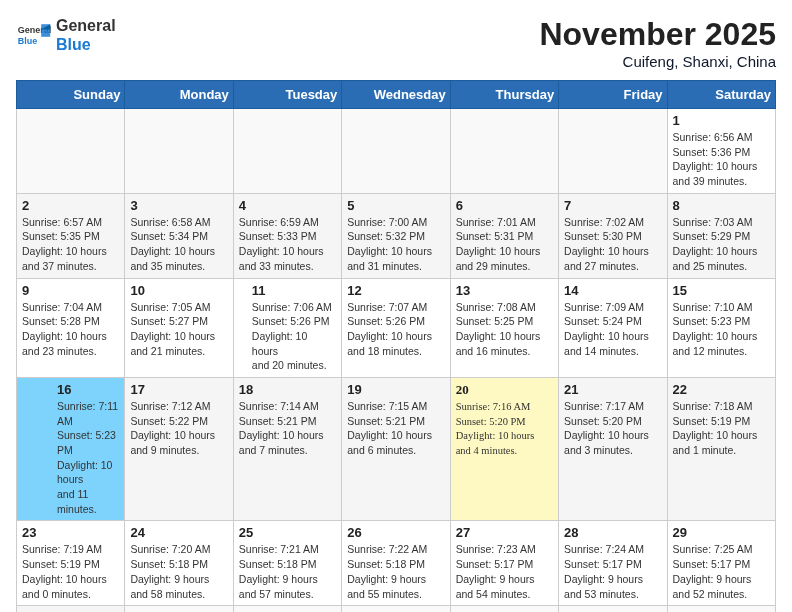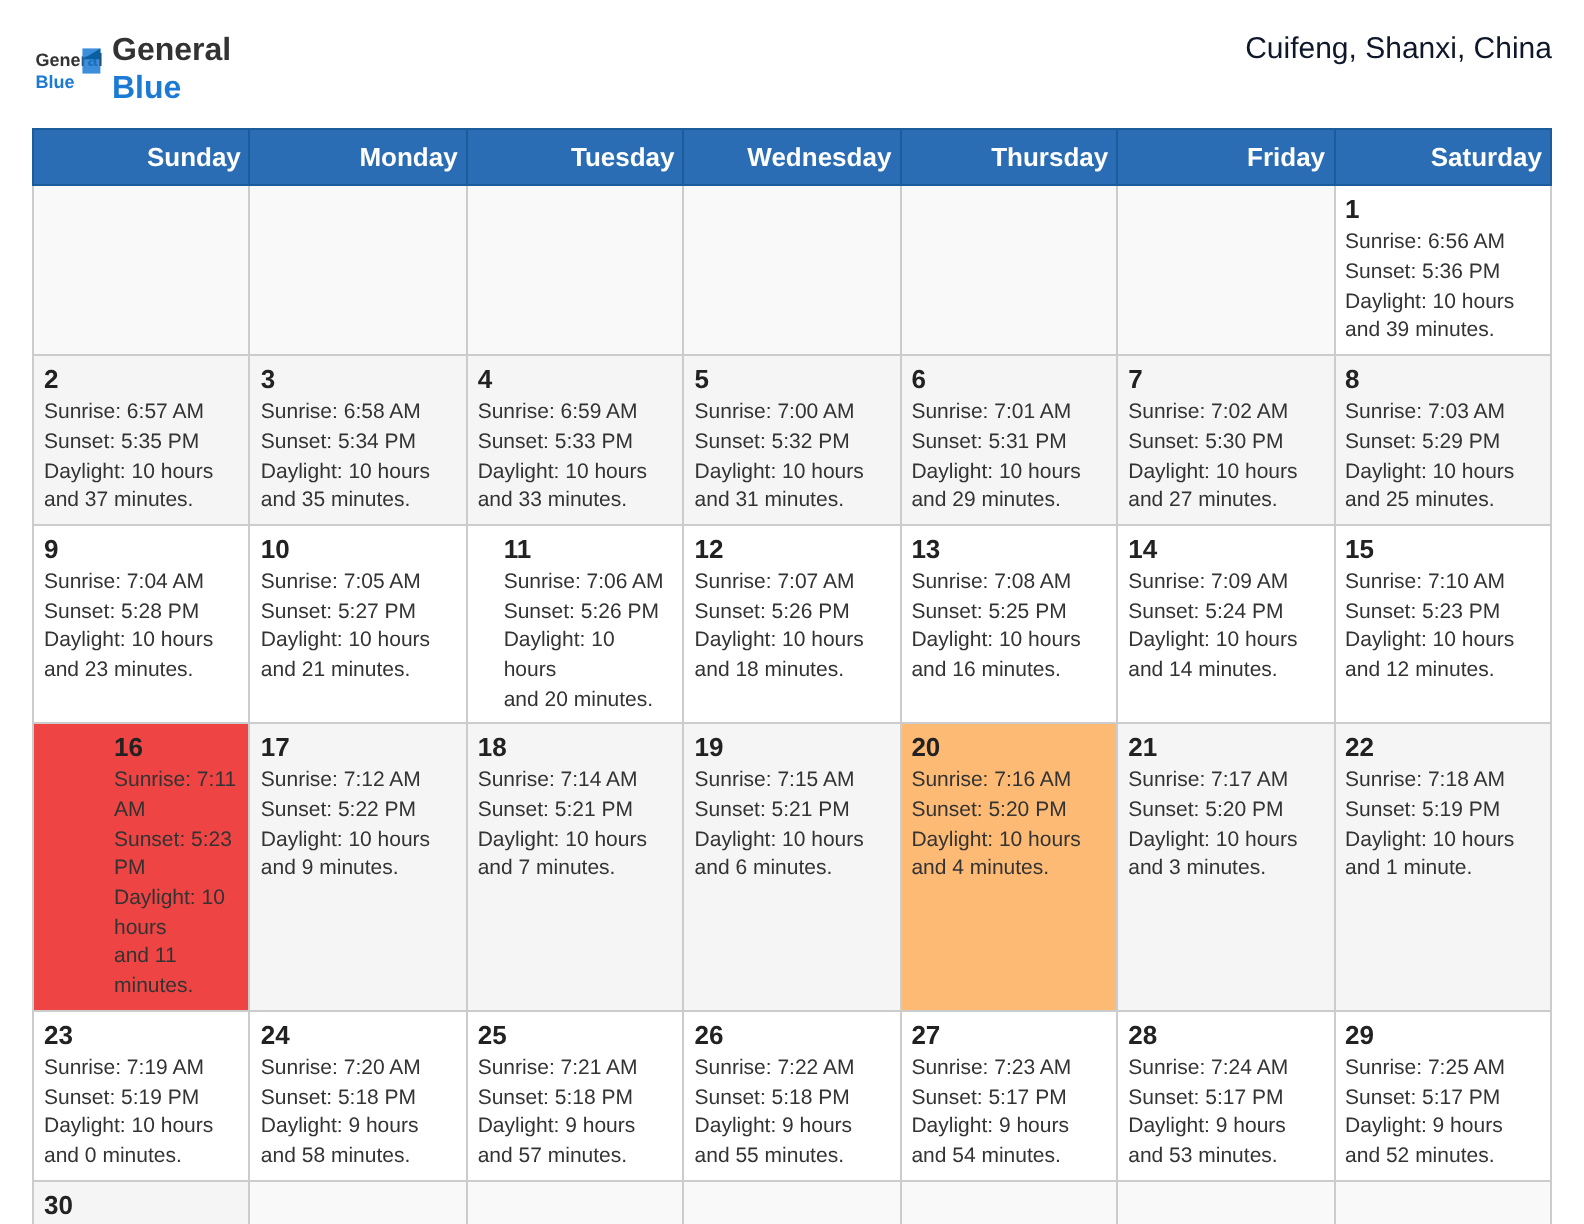--- a/index.html
+++ b/index.html
@@ -86,20 +86,21 @@
       <text x="2" y="30" font-size="10" fill="#1a7ad4" font-family="Arial" font-weight="bold">Blue</text>
       <polygon points="28,8 38,8 38,22 28,22" fill="#1a7ad4" opacity="0.85"></polygon>
       <polygon points="28,14 38,8 38,14" fill="#0a5fa0"></polygon>
     </svg>
     <div style="display:flex;flex-direction:column;line-height:1.2;">
       <span style="font-size:16px;color:#333;font-weight:bold;">General</span>
       <span style="font-size:16px;color:#1a7ad4;font-weight:bold;">Blue</span>
     </div>
   </div>
   <div class="title-block">
+    <div class="month-title">November 2025</div>
     <div class="subtitle">Cuifeng, Shanxi, China</div>
   </div>
 </div>
 
 <table class="calendar">
   <thead>
     <tr>
       <th>Sunday</th>
       <th>Monday</th>
       <th>Tuesday</th>
@@ -221,21 +222,21 @@
         </td>
         <td style="background: rgb(255, 255, 255);">
           <span class="day-number">15</span>
           <div class="day-info" style="white-space: pre-line;">Sunrise: 7:10 AM
 Sunset: 5:23 PM
 Daylight: 10 hours
 and 12 minutes.</div>
         </td>
       </tr>
       <tr class="week-row">
-        <td style="background: #ef4444; padding-left: 40px;">
+        <td style="background: #7dd3fc; padding-left: 40px;">
           <span class="day-number">16</span>
           <div class="day-info" style="white-space: pre-line;">Sunrise: 7:11 AM
 Sunset: 5:23 PM
 Daylight: 10 hours
 and 11 minutes.</div>
         </td>
         <td style="background: rgb(245, 245, 245);">
           <span class="day-number">17</span>
           <div class="day-info" style="white-space: pre-line;">Sunrise: 7:12 AM
 Sunset: 5:22 PM
@@ -249,21 +250,21 @@
 Daylight: 10 hours
 and 7 minutes.</div>
         </td>
         <td style="background: rgb(245, 245, 245);">
           <span class="day-number">19</span>
           <div class="day-info" style="white-space: pre-line;">Sunrise: 7:15 AM
 Sunset: 5:21 PM
 Daylight: 10 hours
 and 6 minutes.</div>
         </td>
-        <td style="background: #fdba74;">
+        <td style="background: #fef9c3; font-family: Liberation Serif, serif;">
           <span class="day-number">20</span>
           <div class="day-info" style="white-space: pre-line;">Sunrise: 7:16 AM
 Sunset: 5:20 PM
 Daylight: 10 hours
 and 4 minutes.</div>
         </td>
         <td style="background: rgb(245, 245, 245);">
           <span class="day-number">21</span>
           <div class="day-info" style="white-space: pre-line;">Sunrise: 7:17 AM
 Sunset: 5:20 PM

